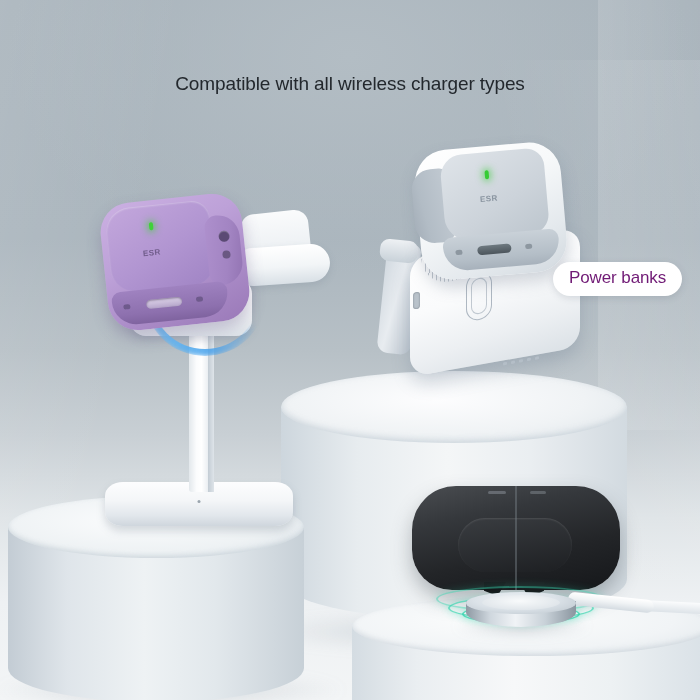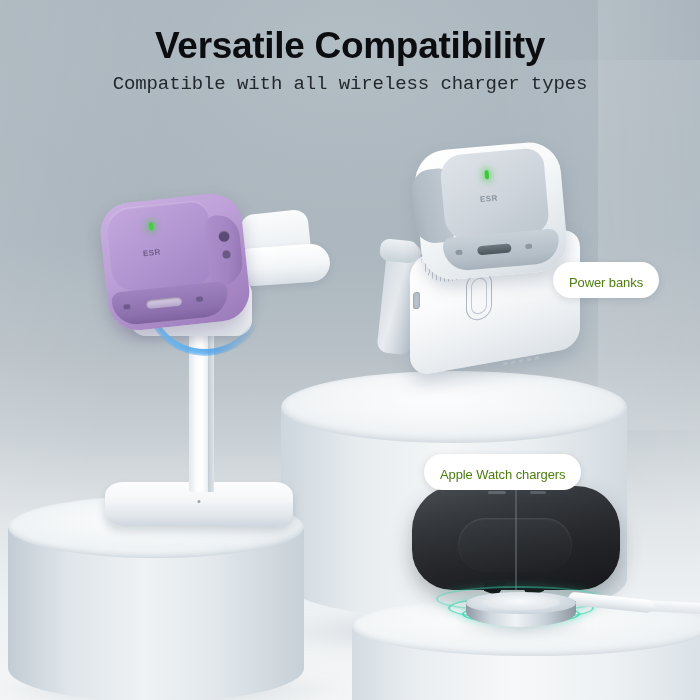--- a/index.html
+++ b/index.html
@@ -29,21 +29,21 @@
     position:absolute; left:598px; top:0; width:102px; height:430px;
     background:linear-gradient(90deg, rgba(255,255,255,0.13), rgba(255,255,255,0.03));
   }
   
   .title {
     position:absolute; top:25px; left:0; width:700px; text-align:center;
     font-size:37px; font-weight:bold; color:#0b0d10; letter-spacing:-0.3px;
   }
   .subtitle {
     position:absolute; top:73px; left:0; width:700px; text-align:center;
-    font-size:19px; font-weight:400; color:#23282d; letter-spacing:-0.1px;font-family:Liberation Mono, monospace;
+    font-size:19px; font-weight:400; color:#23282d; letter-spacing:-0.1px;
   }
   .footnote {
     position:absolute; top:651px; left:0; width:700px; text-align:center;
     font-size:10.5px; color:#5f676d; letter-spacing:-0.05px;
   }
   
   .pedestal { position:absolute; }
   .ped-top {
     position:absolute; left:0; top:0; width:100%; height:100%;
     border-radius:50%;
@@ -86,21 +86,21 @@
     box-shadow:inset 0 -2px 5px rgba(150,165,180,0.28);
   }
   .ped-shadow {
     position:absolute; border-radius:50%;
     background:radial-gradient(ellipse at 50% 50%, rgba(120,135,150,0.30), rgba(120,135,150,0) 70%);
     filter:blur(7px);
   }
   
   .pill {
     position:absolute; background:#fff; border-radius:999px;
-    padding:13px 16px 8px; font-size:13px; color:#4d7c0f;
+    padding:6px 16px 8px; font-size:17px; color:#701a75;
     white-space:nowrap; letter-spacing:-0.1px;
     box-shadow:0 2px 7px rgba(70,85,100,0.17);
   }
   #pill-stands { left:30px; top:383px; }
   #pill-power  { left:553px; top:262px; }
   #pill-watch  { left:424px; top:454px; }
 
   
   #stand { position:absolute; left:96px; top:196px; width:230px; height:330px; }
   .stand-base {
@@ -478,19 +478,17 @@
     <div class="puck-shadow"></div>
     <div class="puck-cable2"></div>
     <div class="puck-cable"></div>
     <div class="puck">
       <div class="puck-side"></div>
       <div class="puck-top"></div>
       <div class="puck-face"></div>
     </div>
   </div>
 
-  <div class="title">Versatile Compatibility</div>
   <div class="subtitle">Compatible with all wireless charger types</div>
 
   <div class="pill" id="pill-power">Power banks</div>
-  <div class="pill" id="pill-watch">Apple Watch chargers</div>
 
 </div>
 
 </body></html>

